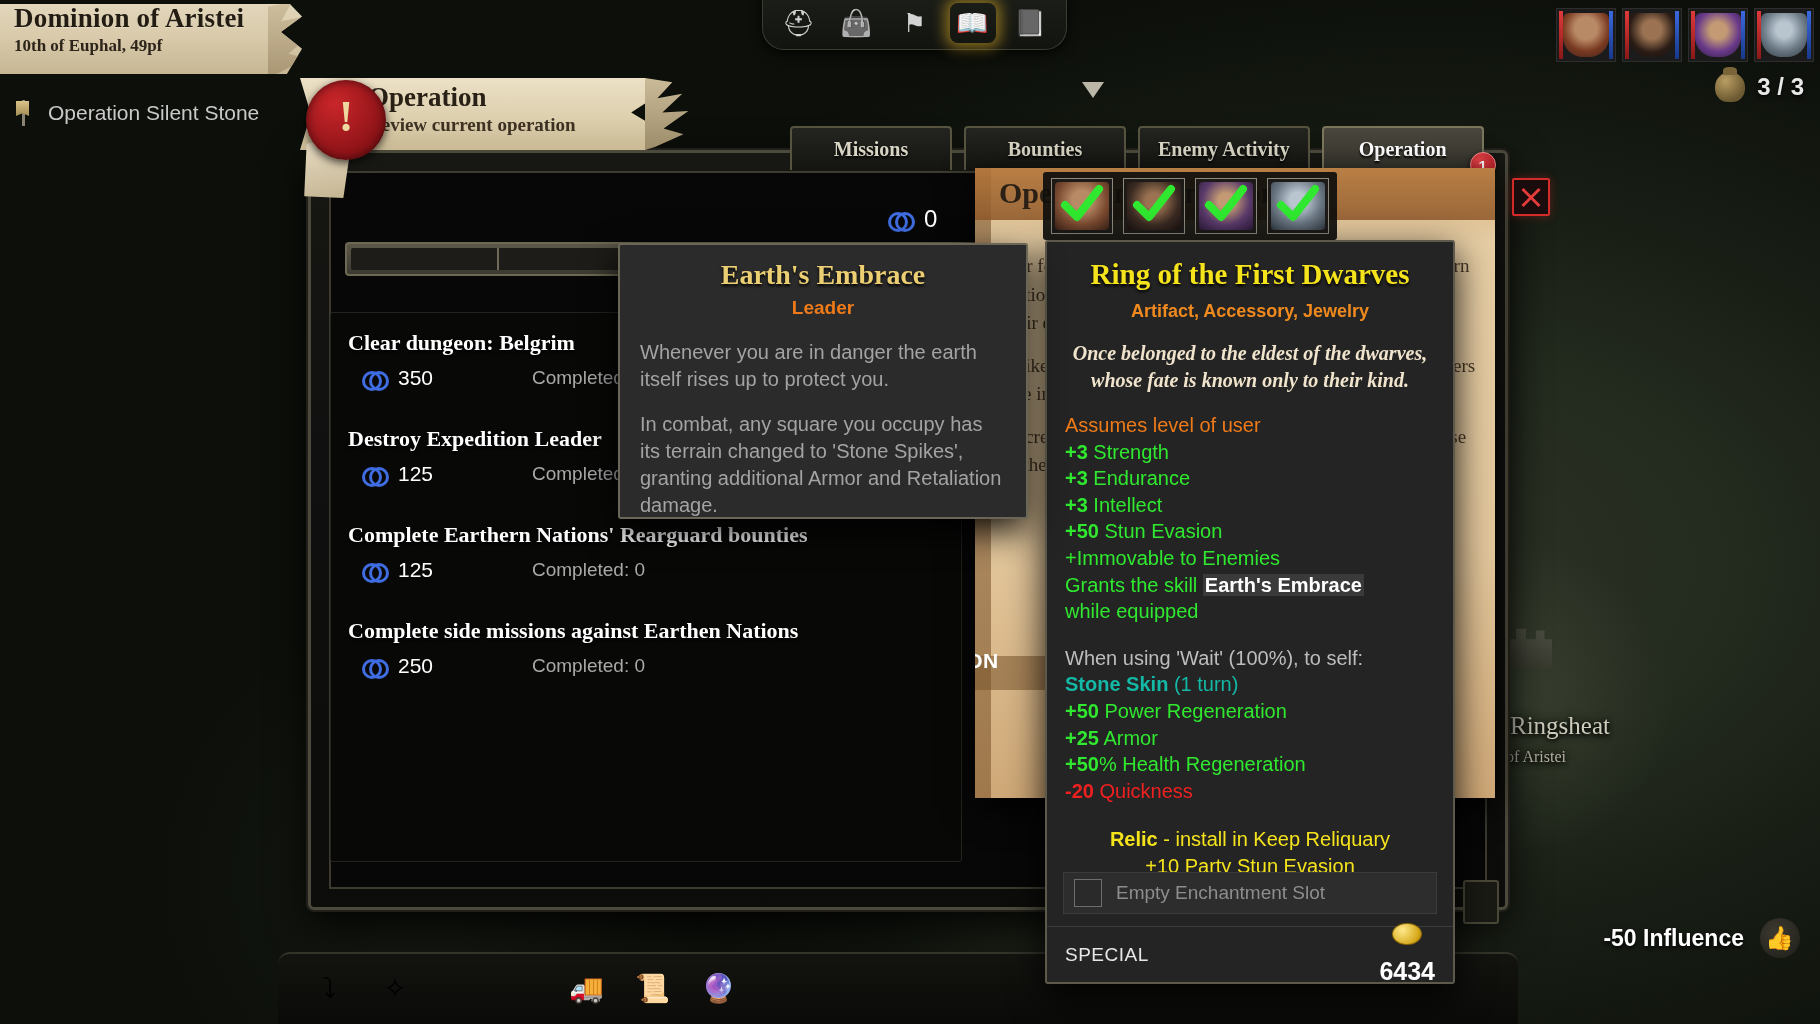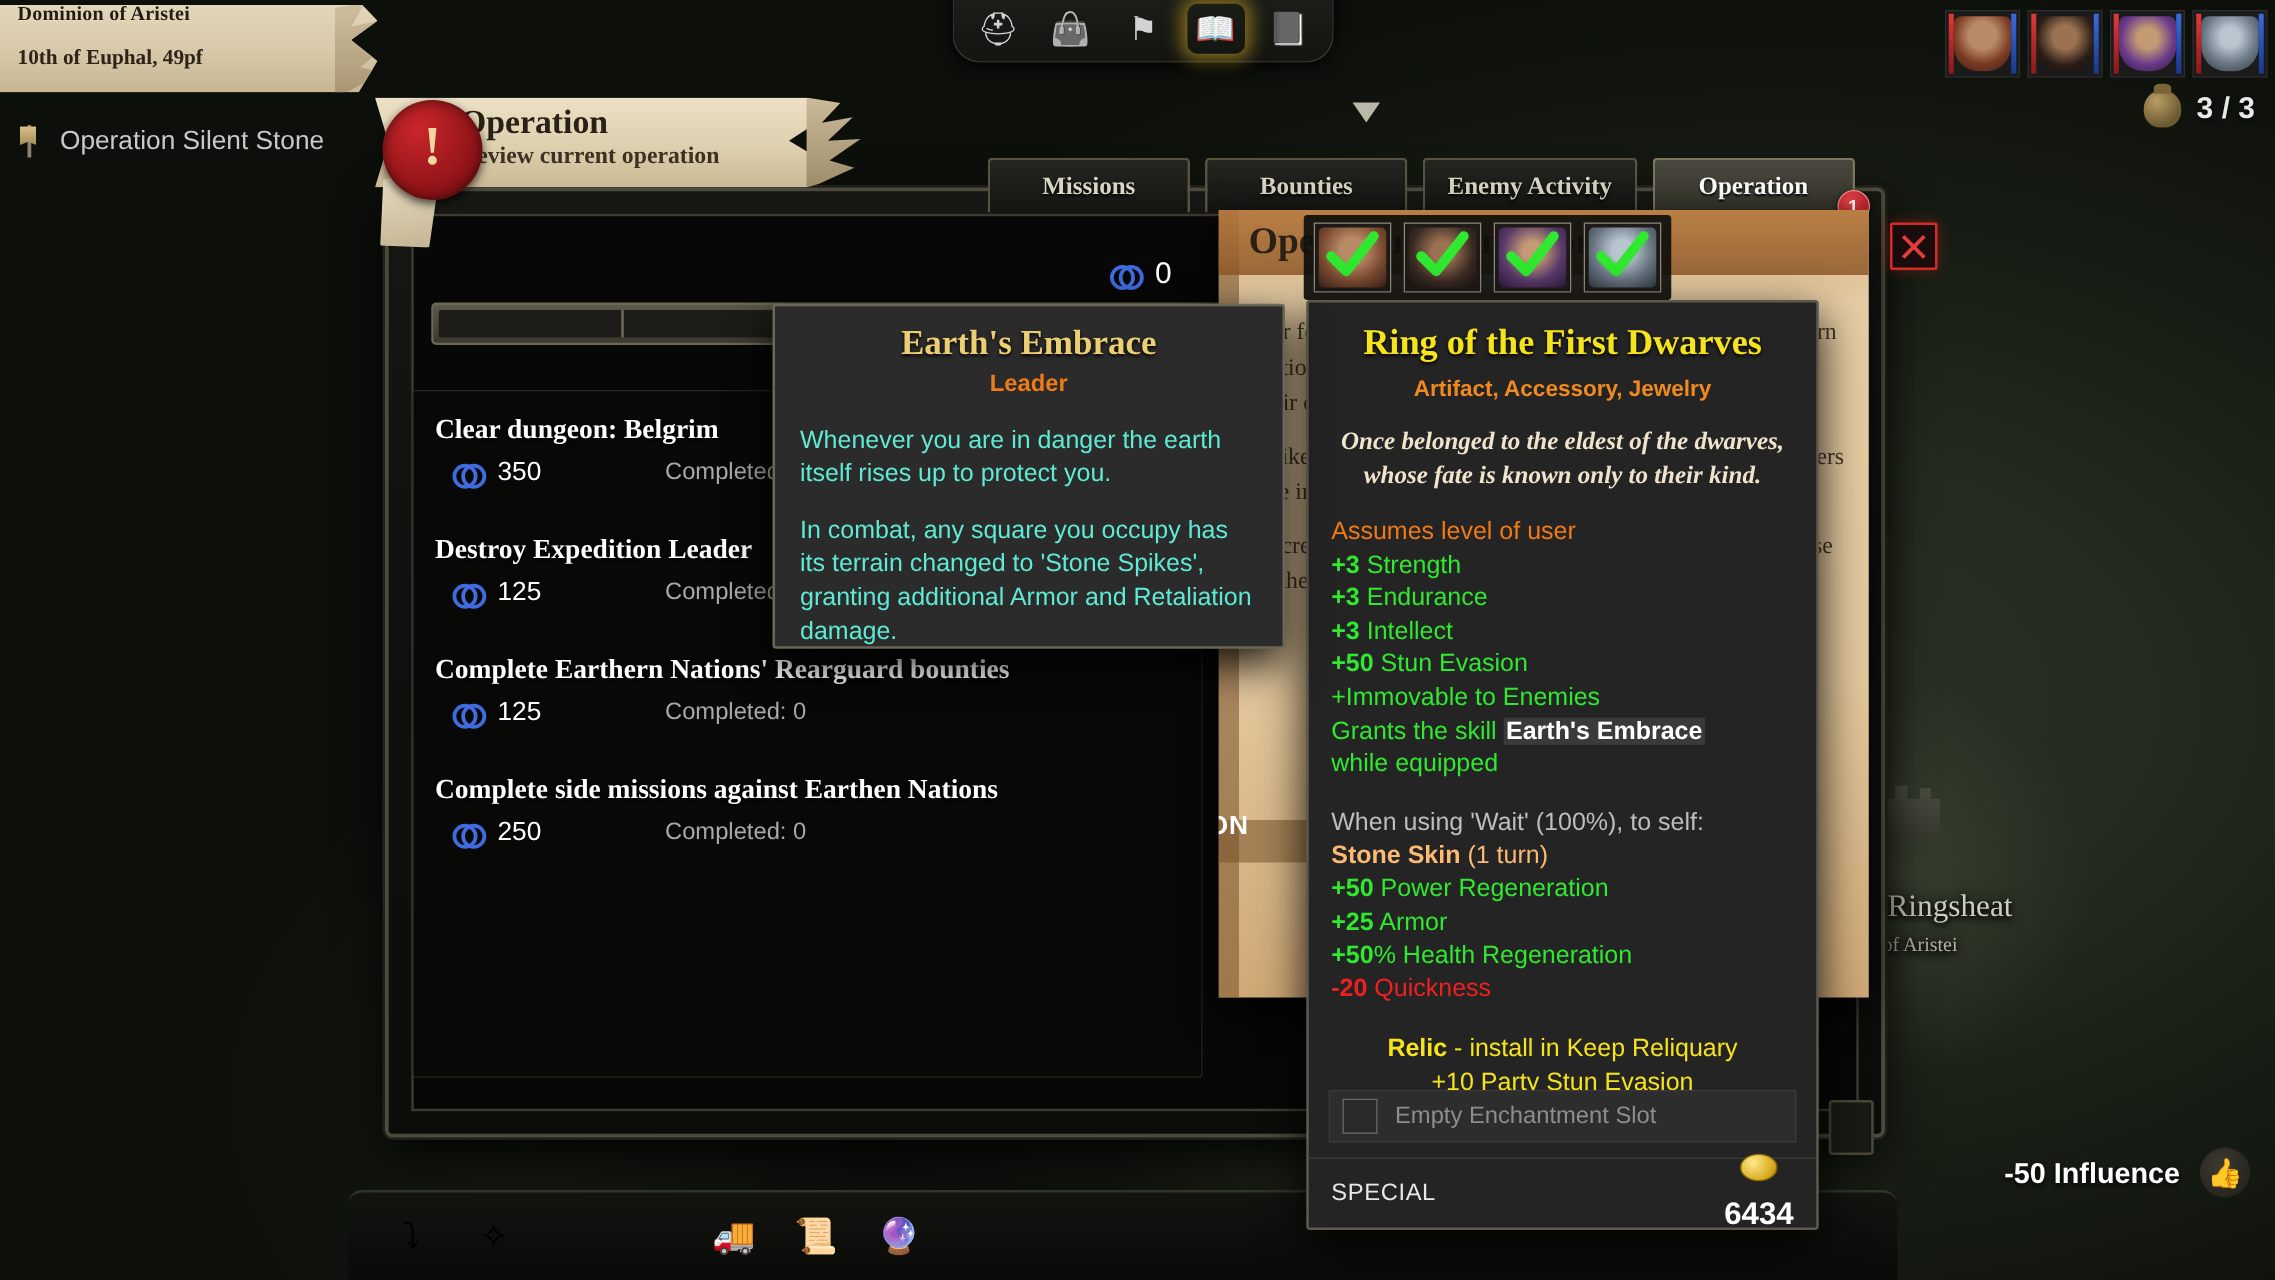--- a/index.html
+++ b/index.html
@@ -59,21 +59,21 @@
   }
   .realm-banner .torn {
     position:absolute; right:-26px; top:-2px; width:60px; height:74px;
     background: linear-gradient(180deg,#cdbd9c,#a5926f);
     clip-path: polygon(0 6%, 40% 0, 22% 26%, 58% 20%, 30% 48%, 72% 44%, 34% 70%, 64% 76%, 18% 96%, 0 100%);
     opacity:.9;
   }
   .realm-title {
     position:absolute; left:14px; top:3px;
     font-family:"Liberation Serif", serif; font-weight:700;
-    font-size:16px; color:#231c13; letter-spacing:.2px;
+    font-size:27px; color:#231c13; letter-spacing:.2px;
     text-shadow: 0 1px 0 rgba(255,255,255,.28);
   }
   .realm-date {
     position:absolute; left:14px; top:36px;
     font-family:"Liberation Serif", serif; font-weight:600;
     font-size:17px; color:#2c241a;
   }
 
   .op-name-row {
     position:absolute; left:14px; top:100px;
@@ -373,21 +373,21 @@
     text-align:center; margin-top:18px;
     font-family:"Liberation Serif", serif; font-style:italic; font-weight:700;
     font-size:20px; color:#f0e4cc; line-height:1.35;
   }
   .stats { margin-top:18px; font-size:20px; line-height:1.33; }
   .stat { white-space:nowrap; }
   .stat .num { font-weight:700; }
   .c-green { color:#2fe82f; }
   .c-red   { color:#ef2020; }
   .c-orange{ color:#ef7a18; }
-  .c-olive { color:#fdba74; }
+  .c-olive { color:#14b8a6; }
   .c-grey  { color:#bdbdbd; }
   .c-yellow{ color:#f5e31c; }
   .hl {
     background:#3a3a3a; color:#fff; font-weight:700; padding:0 2px;
   }
   .block-gap { height:20px; }
   .relic-block { margin-top:22px; text-align:center; font-size:20px; line-height:1.35; }
   .relic-word { font-weight:700; }
 
   .ench-slot {
@@ -420,21 +420,21 @@
     box-shadow: 0 12px 34px rgba(0,0,0,.9);
     z-index:20; padding:14px 20px;
   }
   .skill-name {
     text-align:center; font-family:"Liberation Serif", serif; font-weight:700;
     font-size:28px; color:#eccf73; text-shadow: 0 2px 3px #000;
   }
   .skill-type {
     text-align:center; margin-top:6px; font-size:19px; font-weight:700; color:#ef7a18;
   }
-  .skill-body { margin-top:20px; font-size:20px; color:#5eead4; line-height:1.35; }
+  .skill-body { margin-top:20px; font-size:20px; color:#a3a3a3; line-height:1.35; }
   .skill-body p { margin-bottom:18px; }
 
   
   .close-btn {
     position:absolute; left:1512px; top:178px; width:38px; height:38px;
     border:2px solid #d32a2a; background:#1a0c0c; border-radius:2px;
     box-shadow: 0 0 10px rgba(220,40,40,.35);
     z-index:12;
   }
   .close-btn::before, .close-btn::after {

